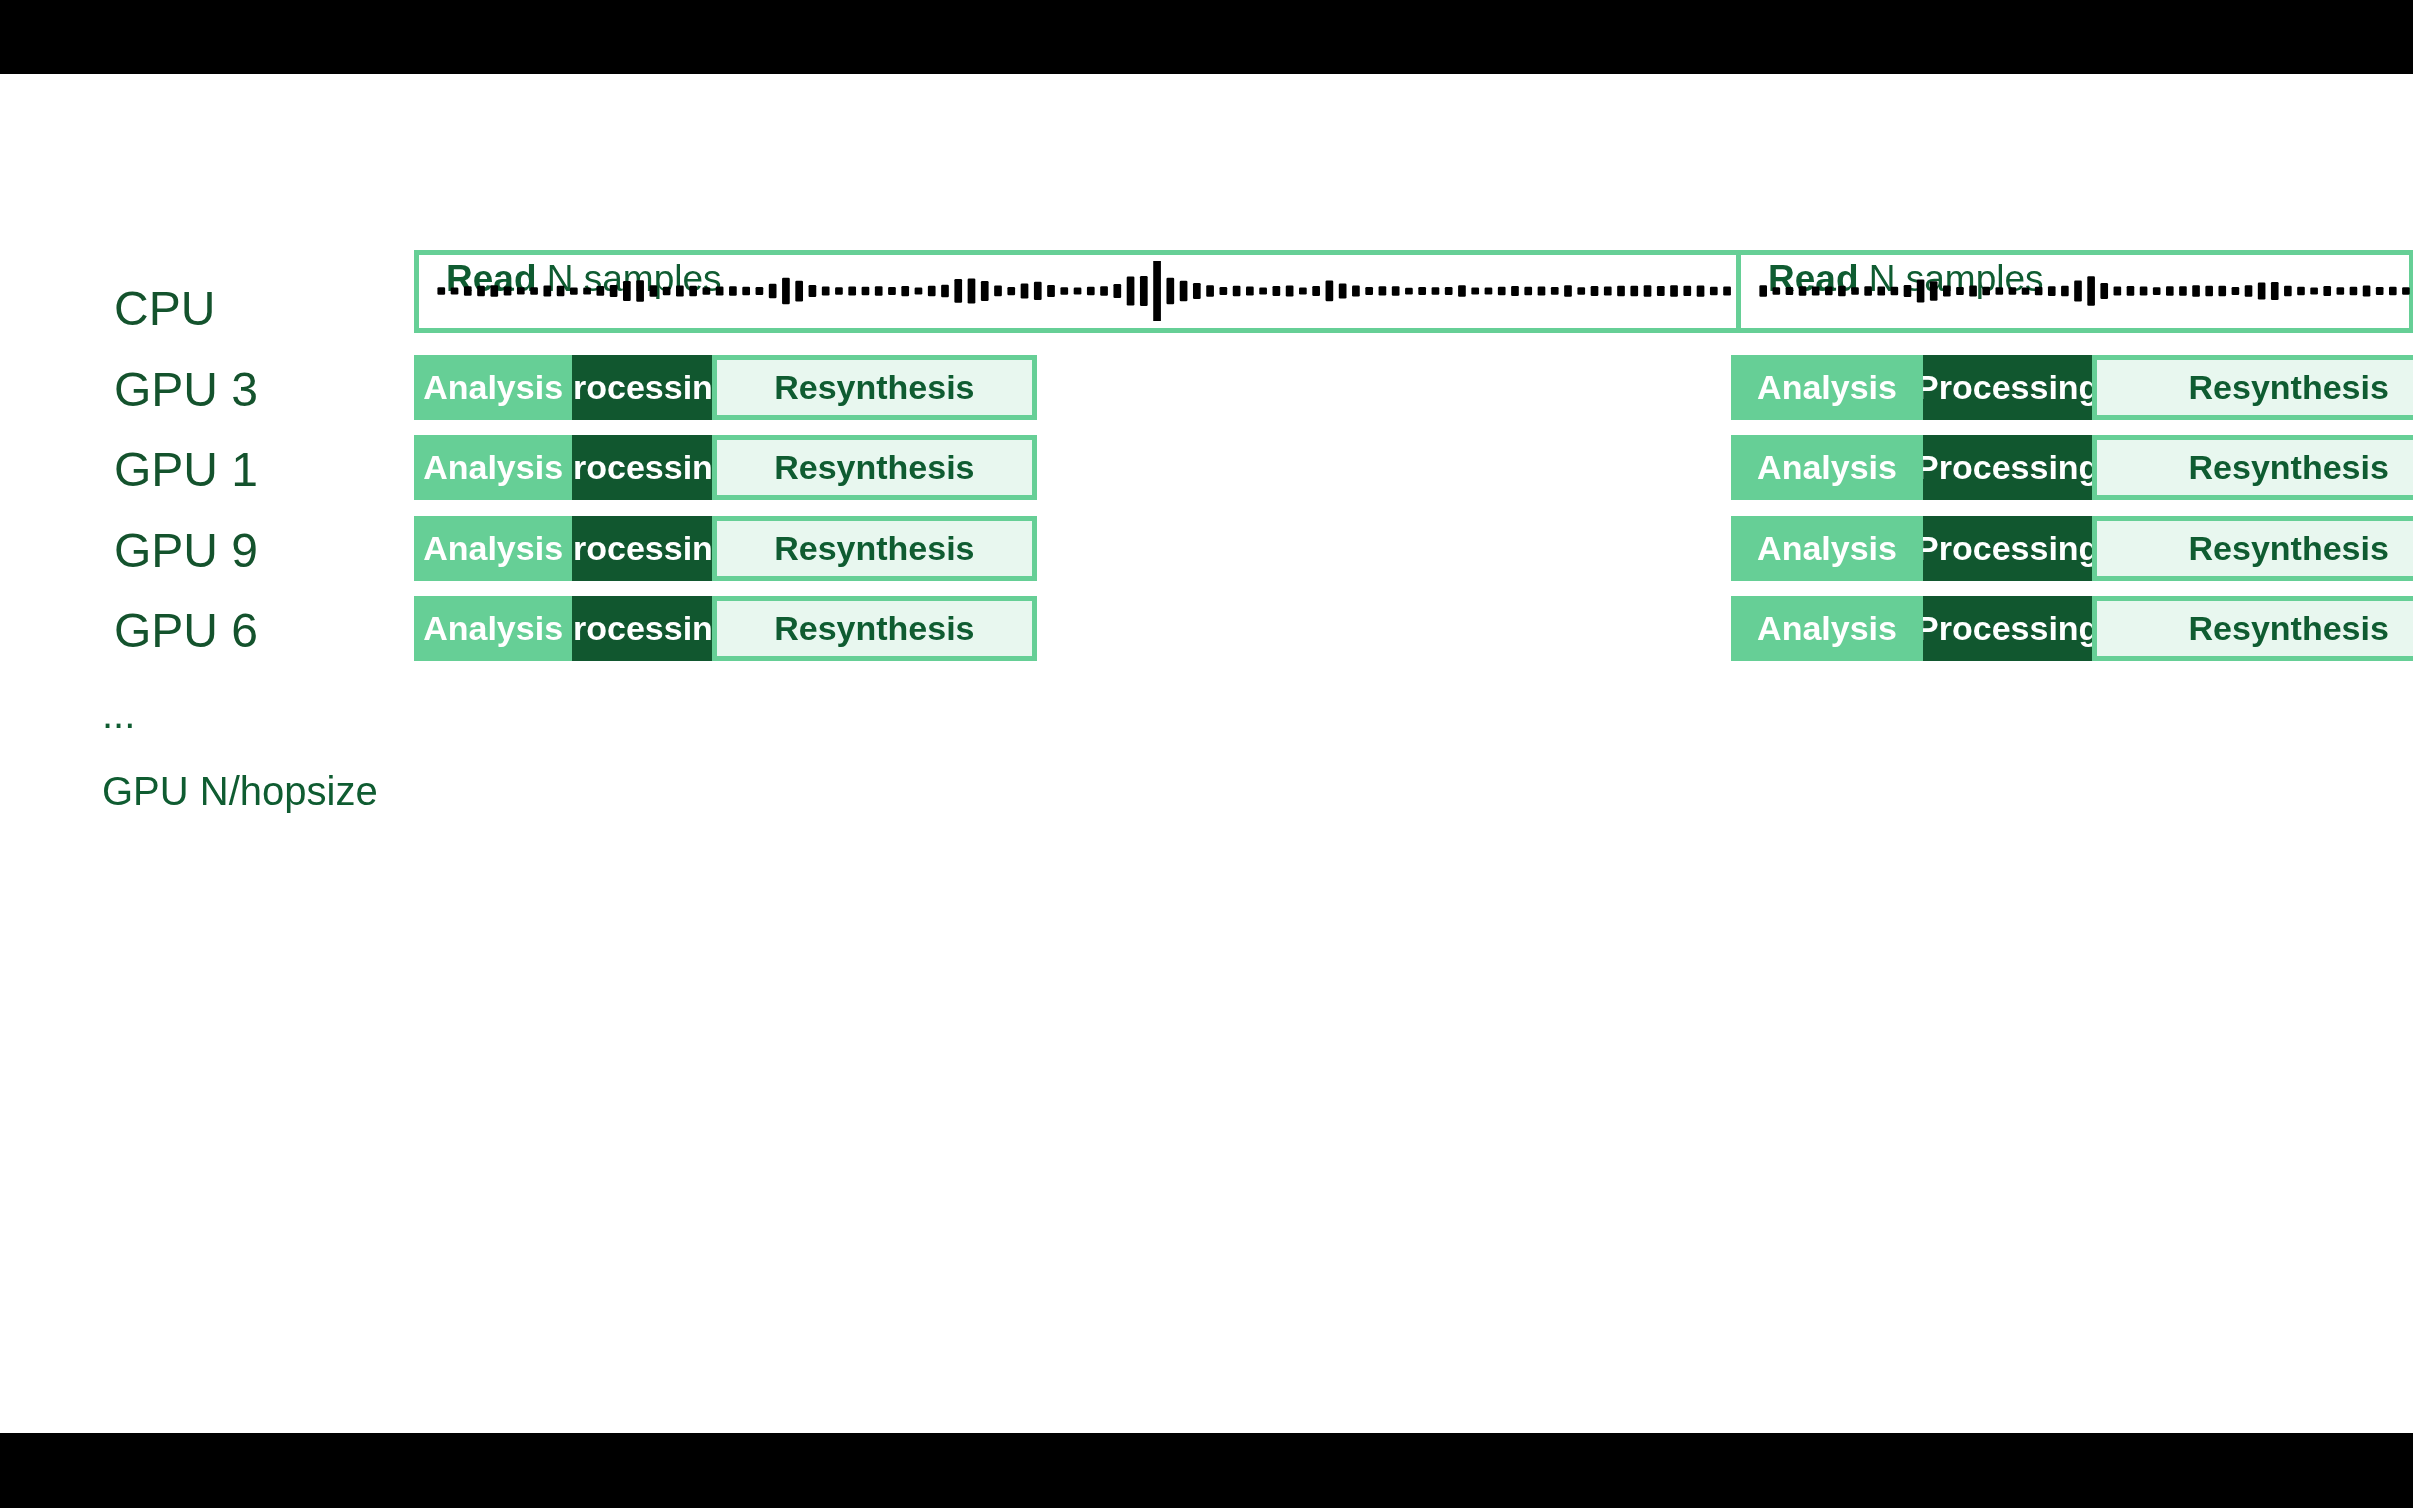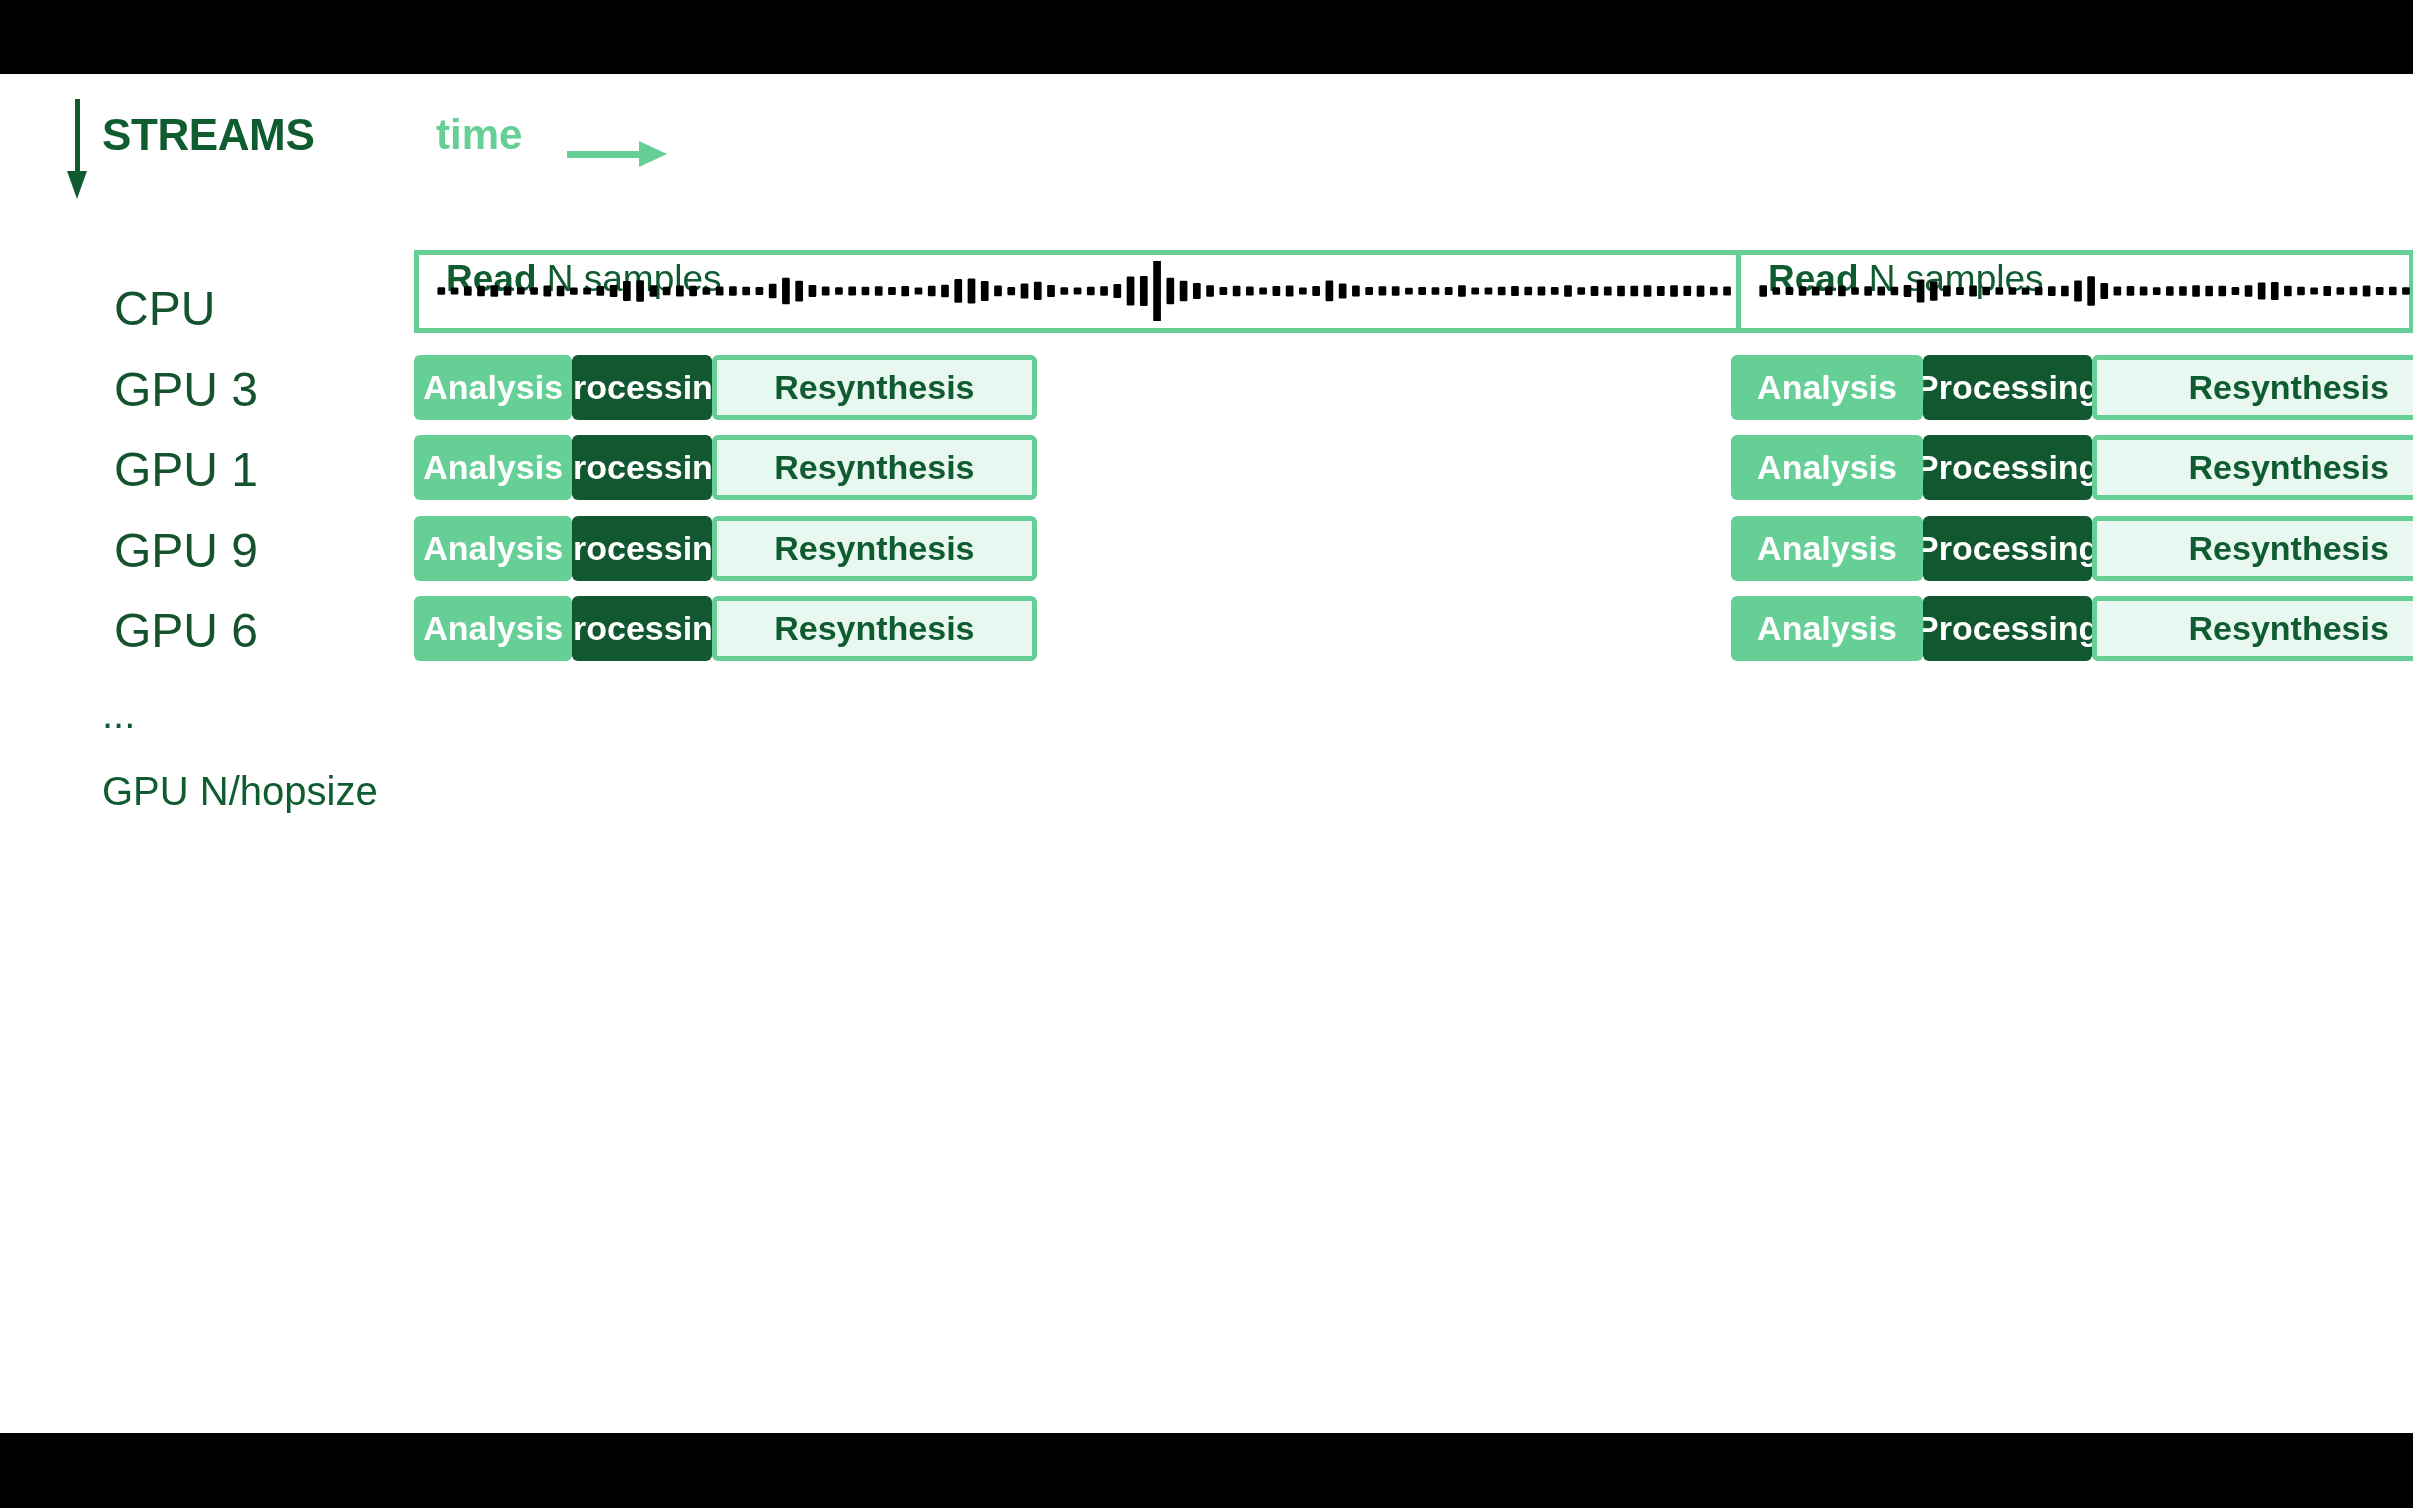--- a/index.html
+++ b/index.html
@@ -186,21 +186,20 @@
   .seg {
     height: 65px;
     box-sizing: border-box;
     display: flex;
     align-items: center;
     justify-content: center;
     font-size: 34px;
     font-weight: bold;
     white-space: nowrap;
     overflow: hidden;
-    border-radius: 6px;
   }
   .seg-analysis {
     background: #66CF96;
     color: #ffffff;
   }
   .seg-processing {
     background: #11572F;
     color: #ffffff;
   }
   .seg-resynthesis {
@@ -221,32 +220,20 @@
 </head>
 <body>
 
 <div class="stage">
 
   <div class="letterbox top"></div>
   <div class="letterbox bottom"></div>
 
   <div class="canvas">
 
-    <div class="header">
-      <div class="streams-arrow">
-        <div class="shaft"></div>
-        <div class="head"></div>
-      </div>
-      <div class="streams-label">STREAMS</div>
-      <div class="time-label">time</div>
-      <div class="time-arrow">
-        <div class="shaft"></div>
-        <div class="head"></div>
-      </div>
-    </div>
 
     <div class="row-label" style="top:211px">CPU</div>
     <div class="row-label" style="top:292px">GPU 3</div>
     <div class="row-label" style="top:372px">GPU 1</div>
     <div class="row-label" style="top:453px">GPU 9</div>
     <div class="row-label" style="top:533px">GPU 6</div>
 
     <div class="cpu-band">
       <div class="cpu-cycle" id="cpu-cycle-0" style="left:0px;width:1317px">
         <div class="cpu-text">

